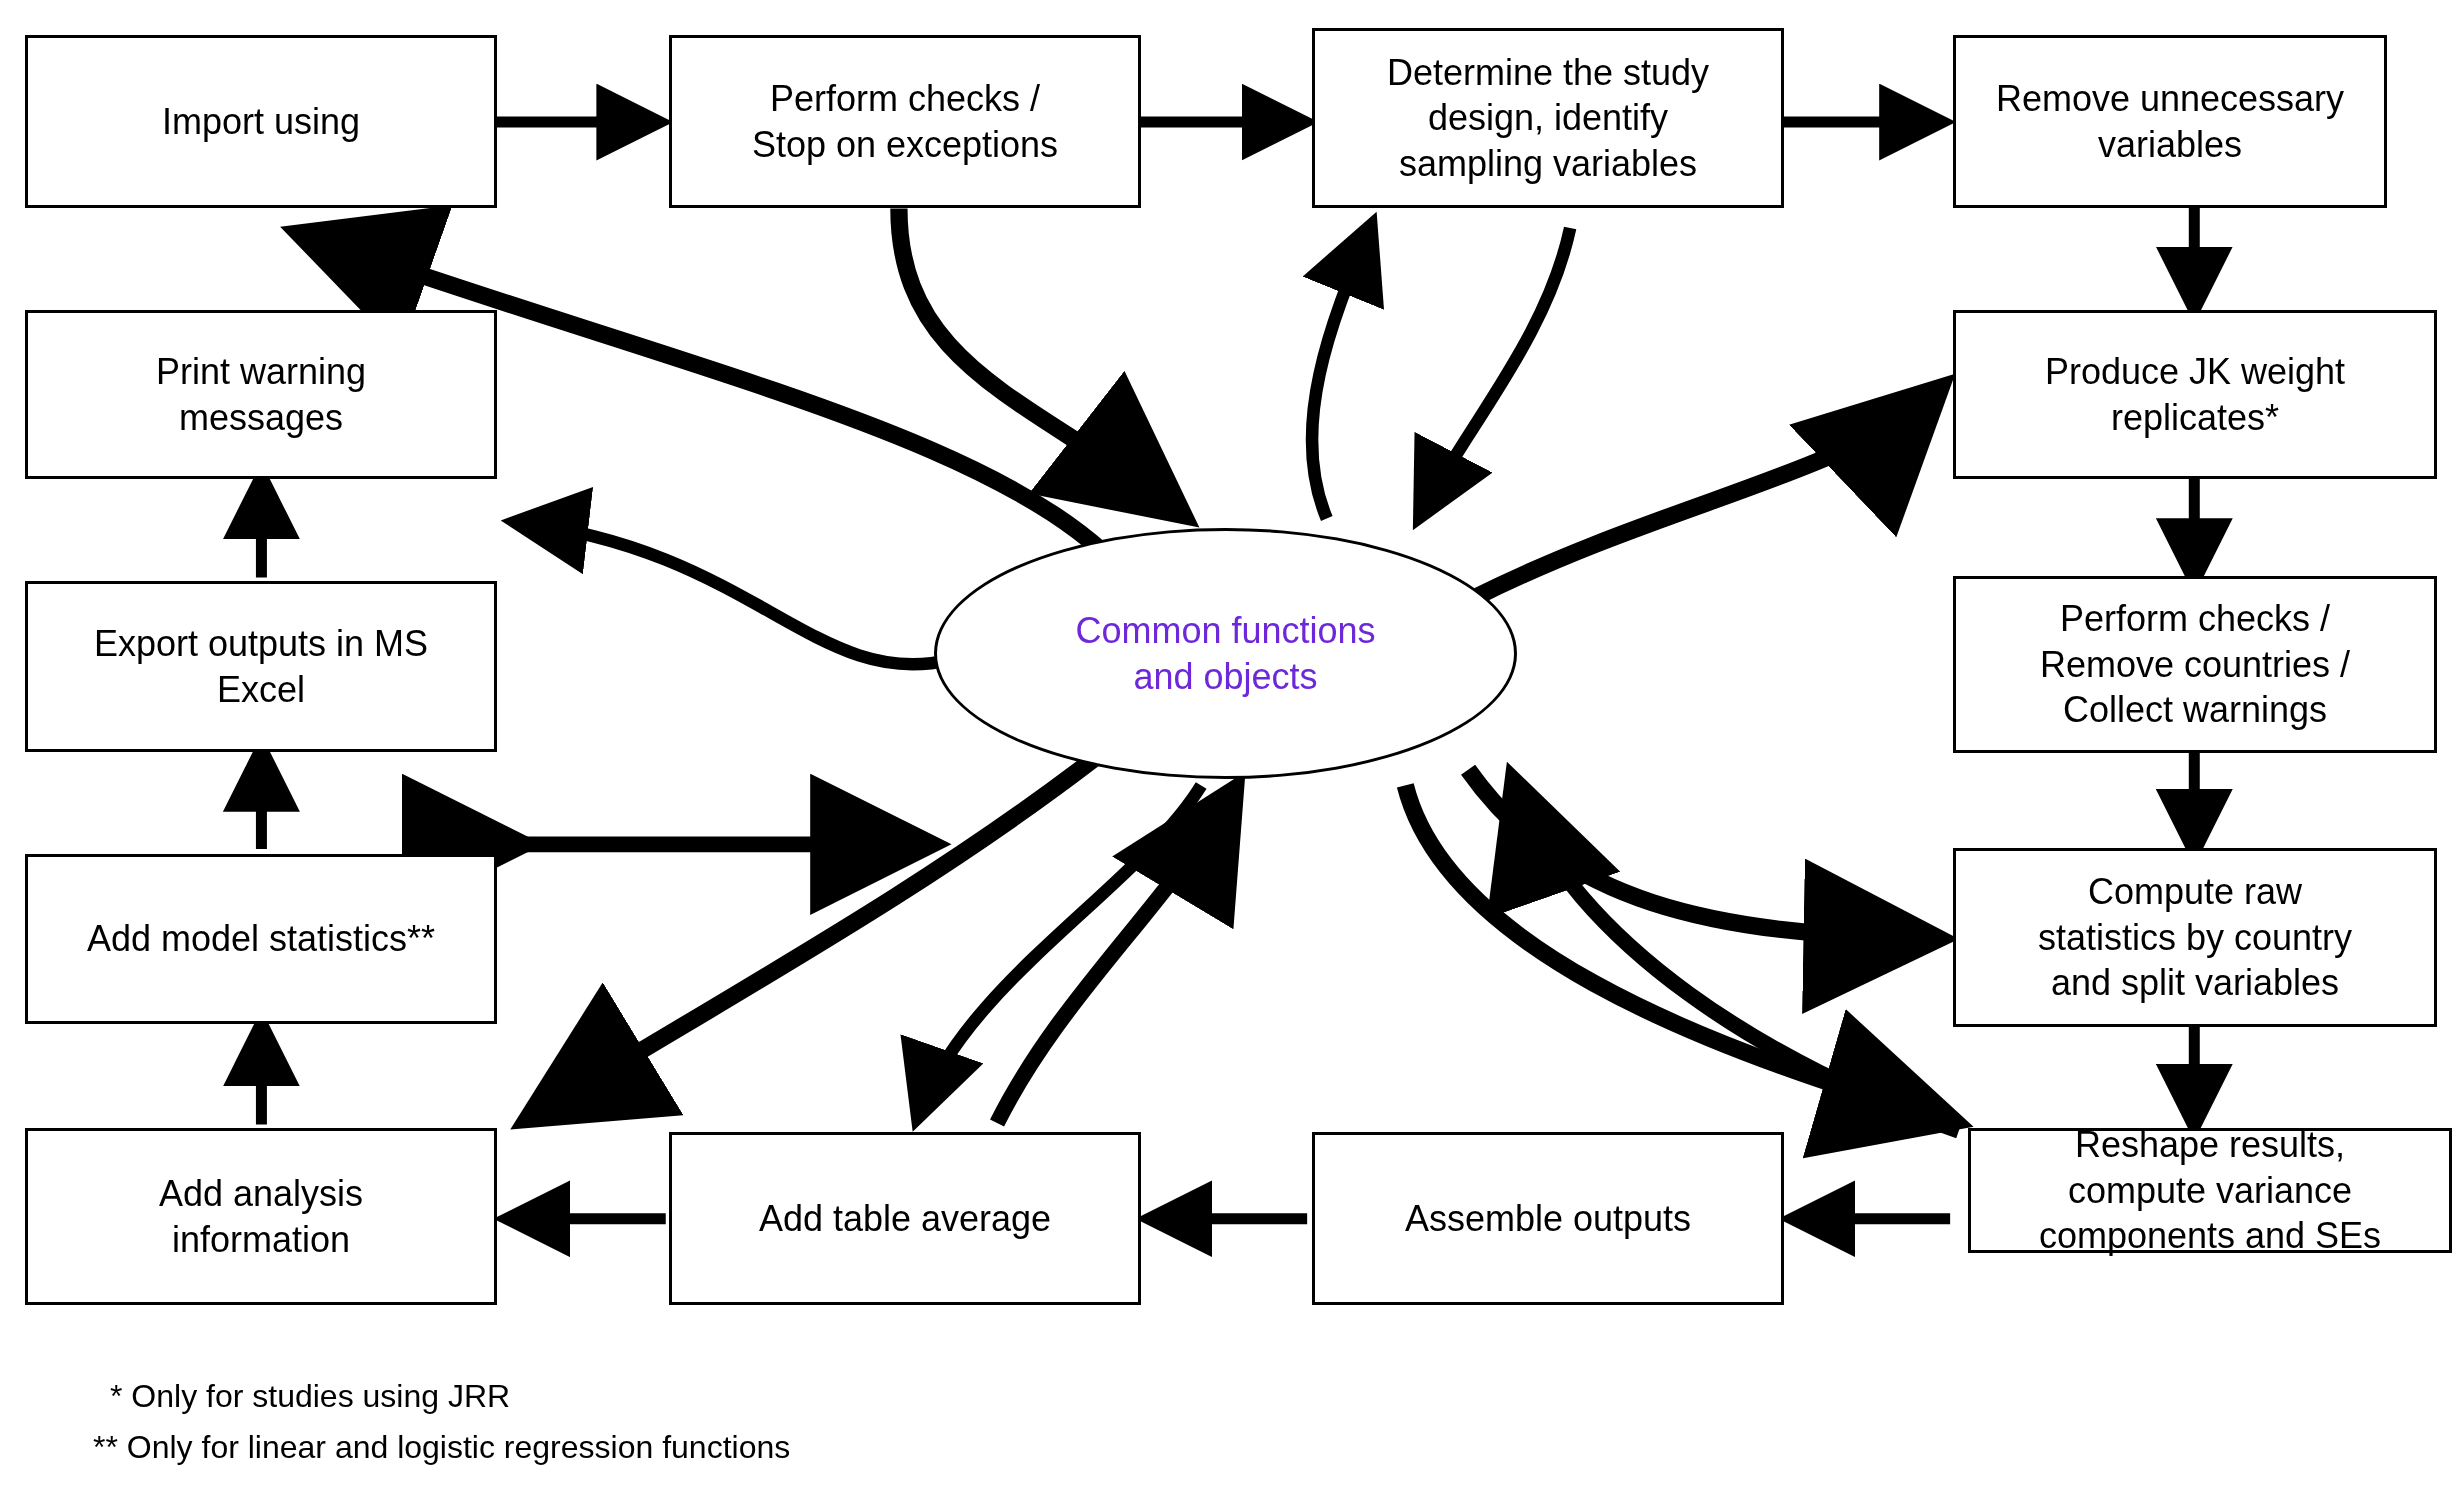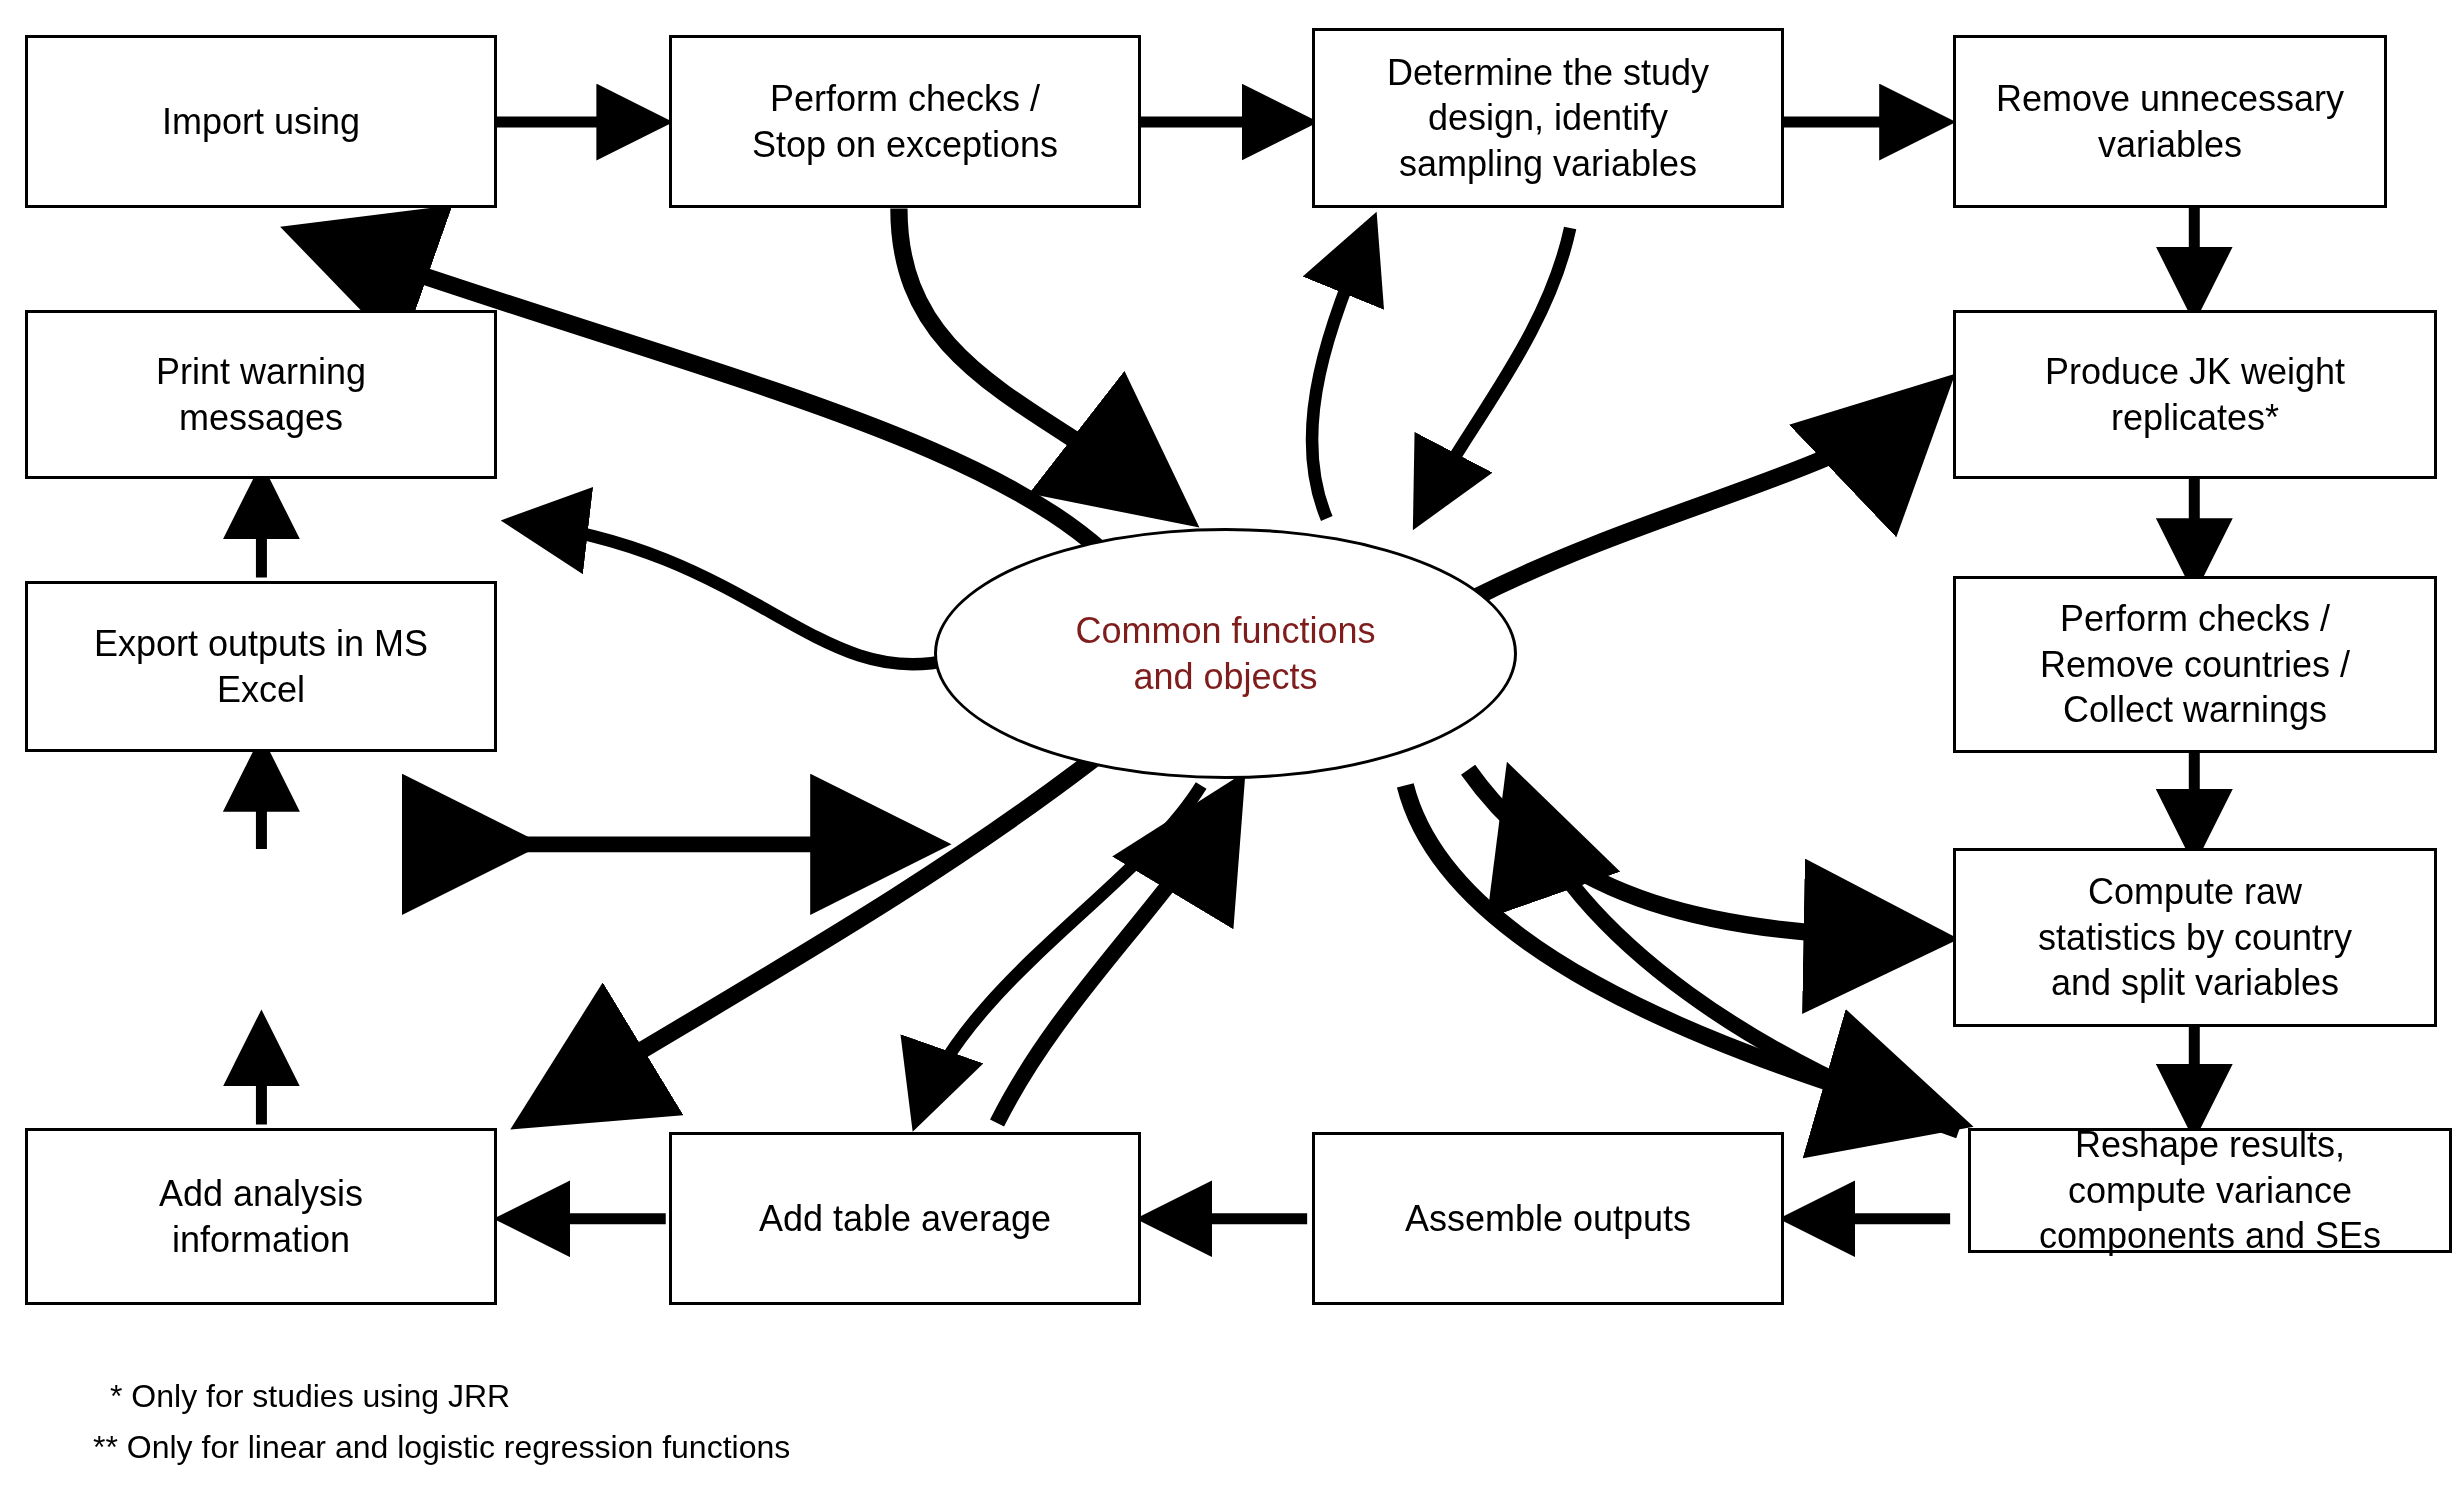--- a/index.html
+++ b/index.html
@@ -40,21 +40,21 @@
   .hub {
     position: absolute;
     box-sizing: border-box;
     border: 3.9px solid #000000;
     background: #ffffff;
     border-radius: 50%;
     display: flex;
     align-items: center;
     justify-content: center;
     text-align: center;
-    color: #7f1d1d;
+    color: #6d28d9;
     font-size: 36px;
     line-height: 1.26;
     z-index: 6;
   }
   .note {
     position: absolute;
     color: #000000;
     font-size: 32px;
     line-height: 1.0;
     white-space: pre;
@@ -161,20 +161,23 @@
   </div>
 
   <div class="node" style="left:25px; top:581px; width:472px; height:171px;">
     <span class="nlabel">Export outputs in MS<br>Excel</span>
   </div>
 
   <div class="node" style="left:1953px; top:576px; width:484px; height:177px;">
     <span class="nlabel">Perform checks /<br>Remove countries /<br>Collect warnings</span>
   </div>
 
+  <div class="node" style="left:25px; top:854px; width:472px; height:170px;">
+    <span class="nlabel">Add model statistics**</span>
+  </div>
 
   <div class="node" style="left:1953px; top:848px; width:484px; height:179px;">
     <span class="nlabel">Compute raw<br>statistics by country<br>and split variables</span>
   </div>
 
   <div class="node" style="left:25px; top:1128px; width:472px; height:177px;">
     <span class="nlabel">Add analysis<br>information</span>
   </div>
 
   <div class="node" style="left:669px; top:1132px; width:472px; height:173px;">

